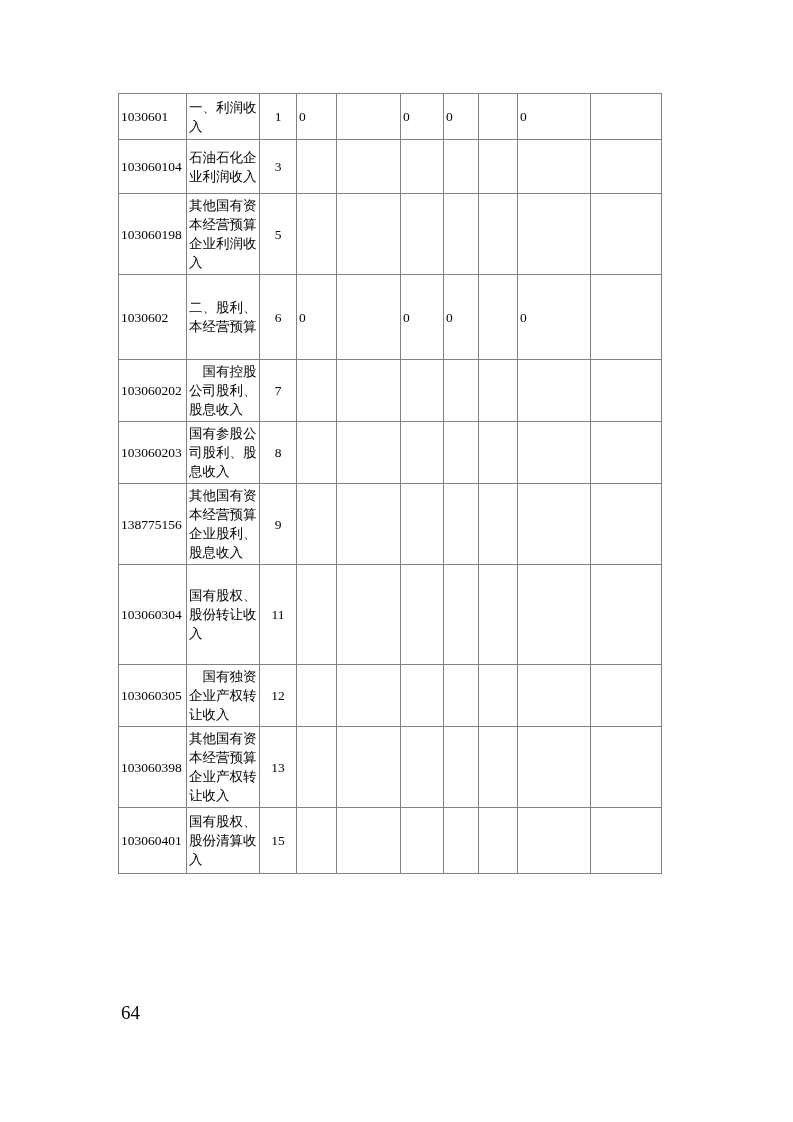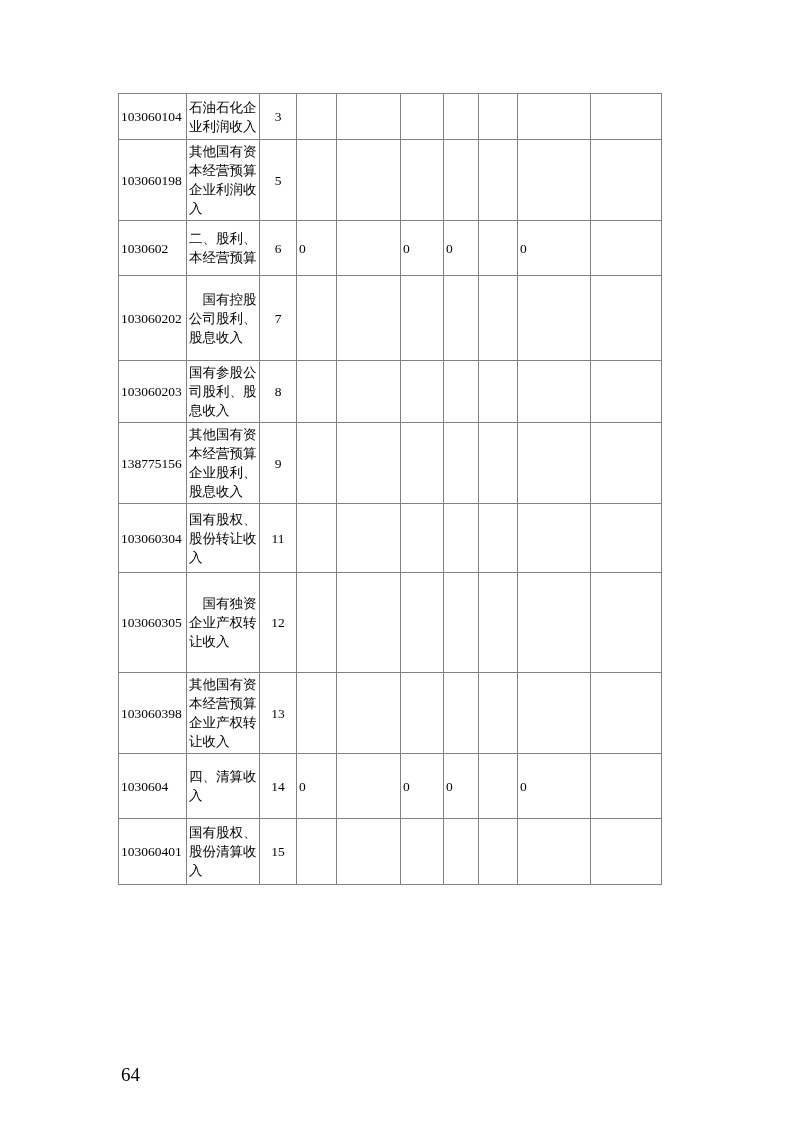--- a/index.html
+++ b/index.html
@@ -70,21 +70,21 @@
   table.budget-table tr:nth-child(8)  { height: 100px; }
   table.budget-table tr:nth-child(9)  { height: 51px; }
   table.budget-table tr:nth-child(10) { height: 65px; }
   table.budget-table tr:nth-child(11) { height: 66px; }
   table.budget-table tr:nth-child(12) { height: 84px; }
   table.budget-table tr:nth-child(13) { height: 49px; }
   table.budget-table tr:nth-child(14) { height: 65px; }
   .page-number {
     position: absolute;
     left: 121px;
-    top: 1062px;
+    top: 1000px;
     font-size: 19px;
     line-height: 26px;
     color: #000000;
   }
 </style>
 </head>
 <body>
 
 <div class="page">
 
@@ -96,20 +96,33 @@
       <col style="width:40px">
       <col style="width:64px">
       <col style="width:43px">
       <col style="width:35px">
       <col style="width:39px">
       <col style="width:73px">
       <col style="width:71px">
     </colgroup>
     <tbody>
 
+    <tr>
+          <td class="cell-code">1030601</td>
+          <td class="cell-desc">一、利润收
+入</td>
+          <td class="cell-line">1</td>
+          <td class="cell-v1">0</td>
+          <td class="cell-sp1"></td>
+          <td class="cell-v2">0</td>
+          <td class="cell-v3">0</td>
+          <td class="cell-sp2"></td>
+          <td class="cell-v4">0</td>
+          <td class="cell-sp3"></td>
+        </tr>
         <tr>
           <td class="cell-code">103060104</td>
           <td class="cell-desc">石油石化企
 业利润收入</td>
           <td class="cell-line">3</td>
           <td class="cell-v1"></td>
           <td class="cell-sp1"></td>
           <td class="cell-v2"></td>
           <td class="cell-v3"></td>
           <td class="cell-sp2"></td>
@@ -224,33 +237,20 @@
           <td class="cell-line">13</td>
           <td class="cell-v1"></td>
           <td class="cell-sp1"></td>
           <td class="cell-v2"></td>
           <td class="cell-v3"></td>
           <td class="cell-sp2"></td>
           <td class="cell-v4"></td>
           <td class="cell-sp3"></td>
         </tr>
         <tr>
-          <td class="cell-code">1030604</td>
-          <td class="cell-desc">四、清算收
-入</td>
-          <td class="cell-line">14</td>
-          <td class="cell-v1">0</td>
-          <td class="cell-sp1"></td>
-          <td class="cell-v2">0</td>
-          <td class="cell-v3">0</td>
-          <td class="cell-sp2"></td>
-          <td class="cell-v4">0</td>
-          <td class="cell-sp3"></td>
-        </tr>
-        <tr>
           <td class="cell-code">103060401</td>
           <td class="cell-desc">国有股权、
 股份清算收
 入</td>
           <td class="cell-line">15</td>
           <td class="cell-v1"></td>
           <td class="cell-sp1"></td>
           <td class="cell-v2"></td>
           <td class="cell-v3"></td>
           <td class="cell-sp2"></td>

